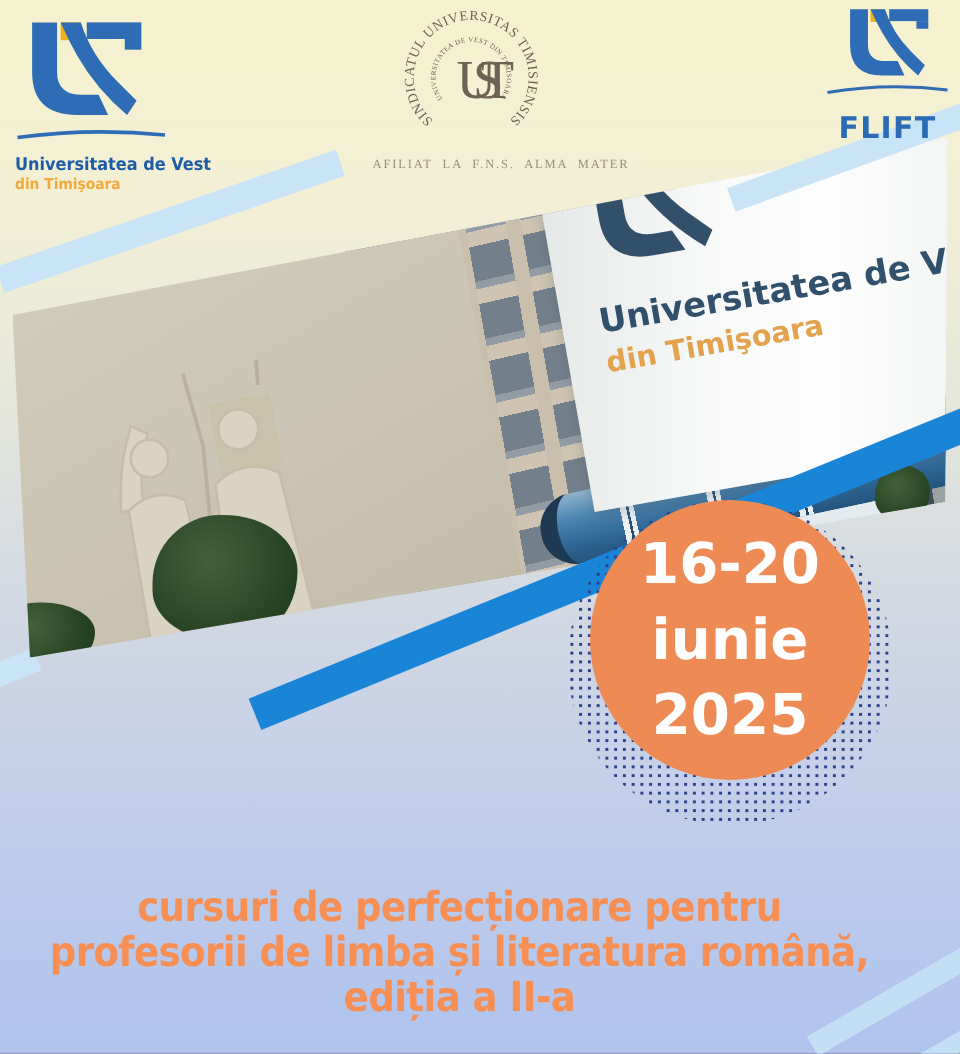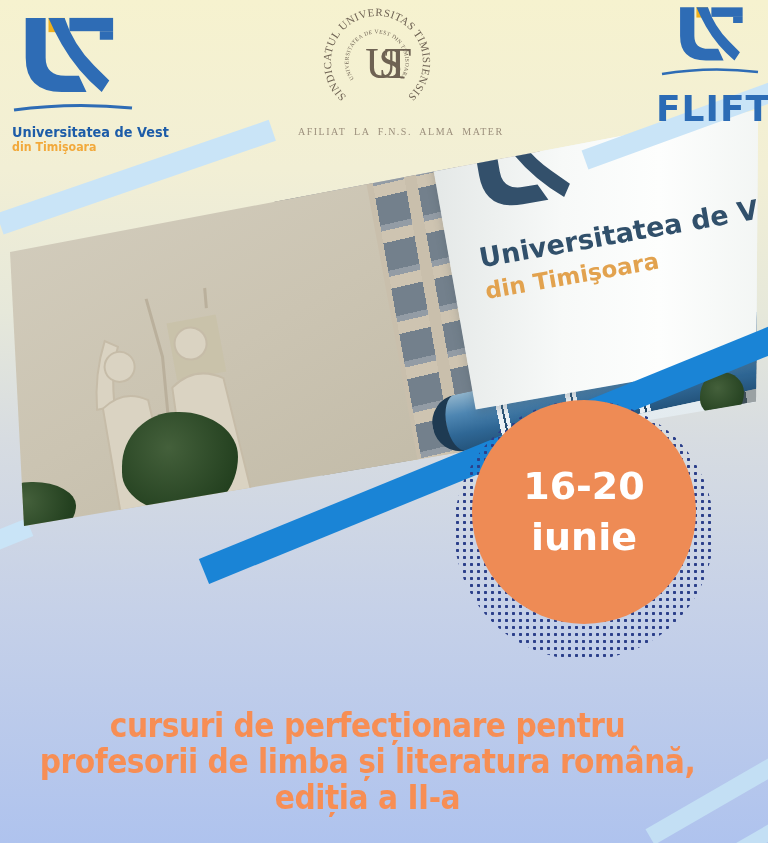--- a/index.html
+++ b/index.html
@@ -20,21 +20,21 @@
   #stripeF{left:-50px;top:550px;width:86px;height:19px;transform:rotate(-22deg);z-index:4;}
   
   .header-item{position:absolute;z-index:9;}
   #uvt-logo-block{left:12px;top:12px;width:140px;}
   #uvt-name1{font-size:14px;font-weight:bold;color:#1D5CA8;transform:scaleX(.92);transform-origin:left;white-space:nowrap;margin-top:2px;}
   #uvt-name2{font-size:12px;font-weight:bold;color:#F2A93B;transform:scaleX(.92);transform-origin:left;white-space:nowrap;}
   #seal-block{left:312px;top:4px;width:130px;text-align:center;}
   #seal-caption{font-family:"Liberation Serif","DejaVu Serif",serif;font-size:10px;color:#9C8F7C;
     letter-spacing:1.5px;word-spacing:4px;white-space:nowrap;margin-top:0px;transform:translateX(-14px);}
   #flift-block{left:656px;top:4px;width:108px;text-align:center;}
-  #flift-label{font-size:36px;font-weight:bold;color:#2B6BB5;letter-spacing:1px;margin-top:2px;}
+  #flift-label{font-size:24px;font-weight:bold;color:#2B6BB5;letter-spacing:1px;margin-top:2px;}
   
   #photo{position:absolute;left:0;top:0;width:768px;height:843px;z-index:5;
     clip-path:polygon(10px 252px,758px 110px,756px 402px,24px 526px);}
   #sky{position:absolute;left:330px;top:80px;width:460px;height:420px;
     background:linear-gradient(180deg,#F5F8F9,#DFE8ED);}
   #facade{position:absolute;left:300px;top:130px;width:270px;height:410px;
     transform:rotate(-10deg) skewY(-3deg);
     background-color:#C9BFAC;
     background-image:
       repeating-linear-gradient(90deg,#C9BFAC 0 12px,rgba(201,191,172,0) 12px 44px),
@@ -61,21 +61,21 @@
     background:linear-gradient(100deg,#E3E7E6 0%,#F7F9F8 35%,#FDFEFD 60%,#EDF1EF 100%);
     box-shadow:0 4px 10px rgba(60,70,80,.25);}
   #sign-text1{position:absolute;left:30px;top:128px;font-size:27px;font-weight:bold;color:#31506B;white-space:nowrap;}
   #sign-text2{position:absolute;left:30px;top:164px;font-size:23px;font-weight:bold;color:#E2A24E;white-space:nowrap;}
   
   #dots-ring{position:absolute;left:454px;top:400px;width:260px;height:260px;border-radius:50%;z-index:7;
     background-image:radial-gradient(circle,#2B3F8A 1.4px,rgba(0,0,0,0) 1.5px);
     background-size:7px 7px;}
   #date-badge{position:absolute;left:472px;top:400px;width:224px;height:224px;border-radius:50%;
     background:#EE8B55;z-index:8;display:flex;flex-direction:column;justify-content:center;align-items:center;
-    color:#FFFFFF;font-weight:bold;font-size:38px;line-height:1.35;text-align:center;}
+    color:#FFFFFF;font-weight:bold;font-size:45px;line-height:1.35;text-align:center;}
   
   #title-block{position:absolute;left:0;top:612px;width:768px;text-align:center;z-index:9;}
   #title-text{font-size:80px;font-weight:bold;color:#2D5F93;letter-spacing:-2px;transform:translateX(14px) scaleX(.98);white-space:nowrap;}
   #subtitle-block{position:absolute;left:0;top:708px;width:735px;z-index:9;color:#F78E54;font-weight:bold;}
   .sub-line{font-size:33px;line-height:36px;text-align:center;white-space:nowrap;transform:scaleX(.9);transform-origin:center;letter-spacing:-0.5px;}
 </style>
 </head>
 <body>
 
 <div class="canvas">
@@ -118,20 +118,21 @@
       <div id="sign-text2">din Timişoara</div>
     </div>
   </div>
 
   <div class="stripe pale" id="stripeB"></div>
   <div class="stripe bright" id="stripeC"></div>
 
   <div id="dots-ring"></div>
   <div id="date-badge">
     <div>16-20 iunie</div>
+    <div>2025</div>
   </div>
 
   <div class="header-item" id="uvt-logo-block">
     <svg width="122" height="106" viewBox="0 0 122 106">
       <g transform="translate(8,4) scale(0.95)">
         <rect x="30" y="2" width="17" height="15" fill="#EFB11E"></rect>
         <rect x="52" y="2" width="46" height="14" fill="#2E6CB5"></rect>
         <rect x="84" y="16" width="14" height="9" fill="#2E6CB5"></rect>
         <path d="M6 2 H27 V44 Q27 63 48 63 L62 63 L70 80 L44 80 Q6 80 6 44 Z" fill="#2E6CB5"></path>
         <path d="M30 2 L47 2 Q56 30 78 52 L94 68 L86 80 Q60 58 44 30 Q36 16 30 2 Z" fill="#2E6CB5"></path>

